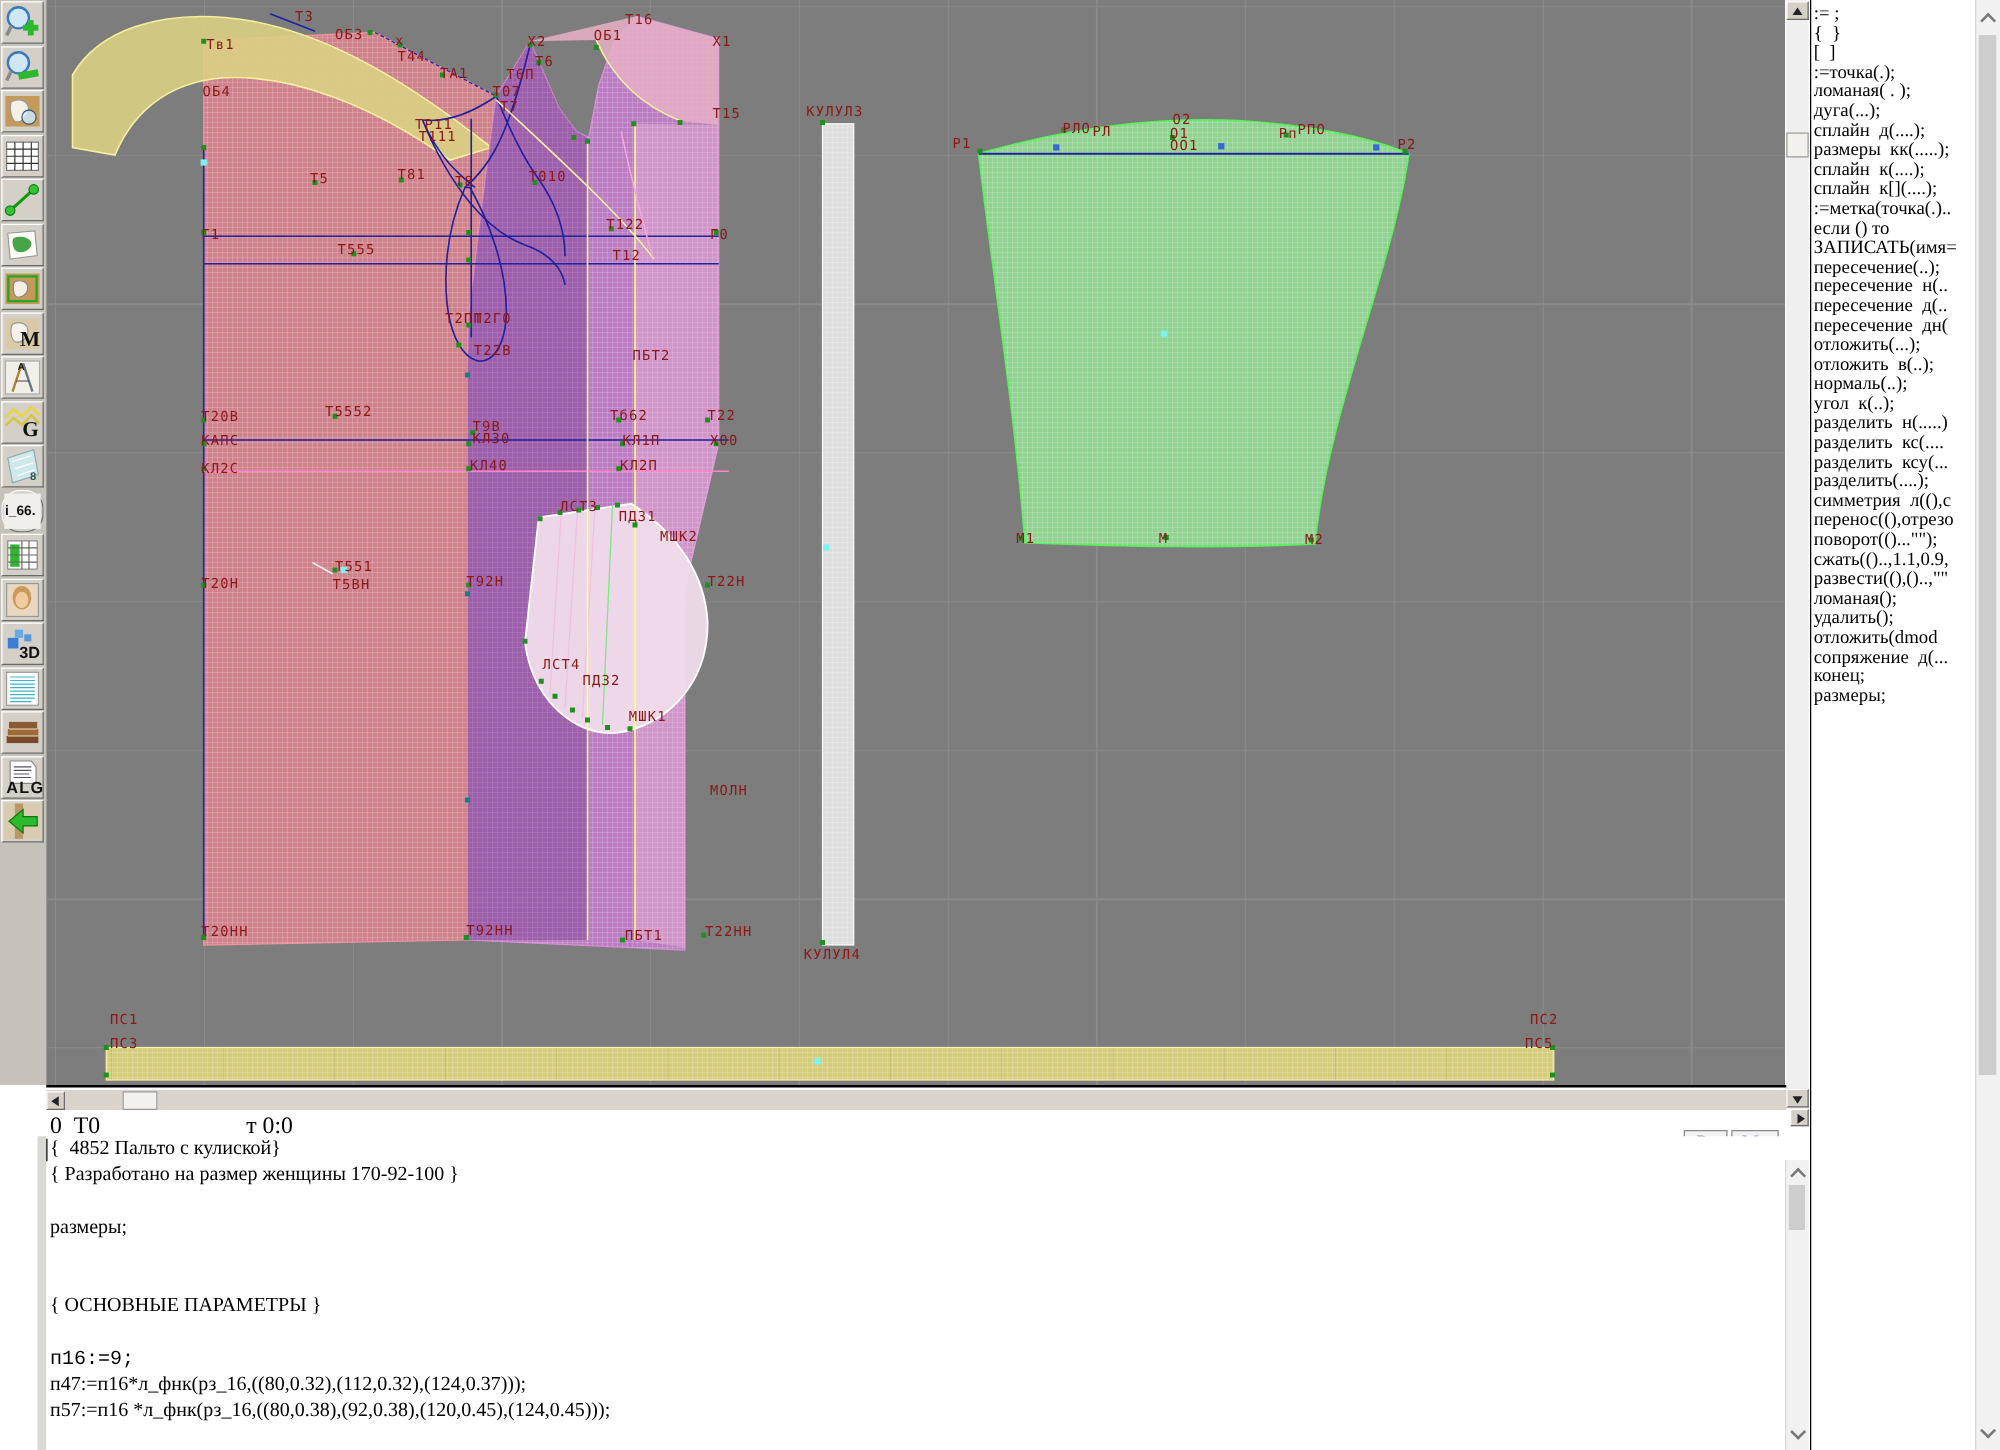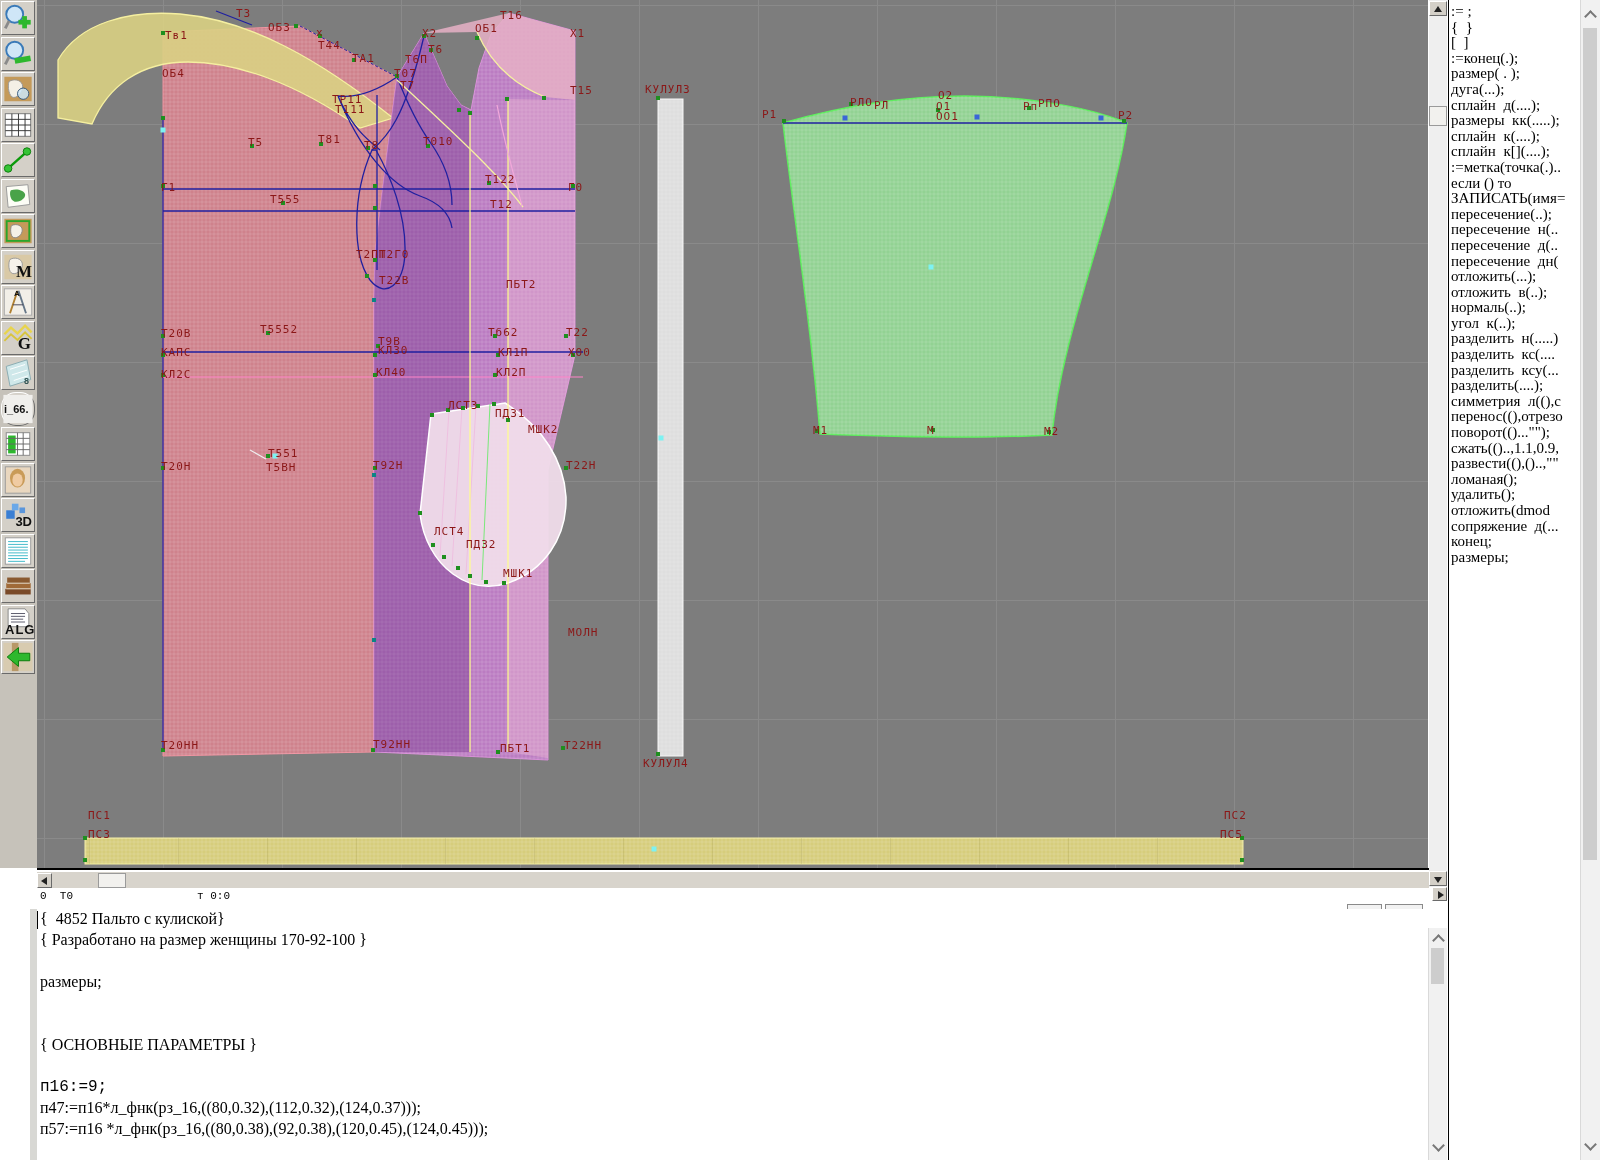--- a/index.html
+++ b/index.html
@@ -37,21 +37,21 @@
   .sb-track-h{position:absolute;background:#d8d4cc;}
   .sb-thumb{position:absolute;background:#f2f1ee;border:1px solid #9a9a9a;box-sizing:border-box;}
 
   
   .thin-track{position:absolute;background:#f1f1f1;border-left:1px solid #d9d9d9;box-sizing:border-box;}
   .thin-thumb{position:absolute;background:#cdcdcd;}
   .chev{position:absolute;width:7px;height:7px;border-left:2px solid #777;border-top:2px solid #777;}
 
   
   #statusrow{position:absolute;left:30px;top:889px;width:1398px;height:20px;background:#fff;
-     font-family:Liberation Mono, monospace;font-size:11px;color:#000;}
+     font-family:Liberation Serif, serif;font-size:19px;color:#000;}
   #status-left{position:absolute;left:10px;top:1px;white-space:pre;}
   #status-mid{position:absolute;left:167px;top:1px;white-space:pre;}
   .mbtn{position:absolute;height:19px;background:#f2f2f2;border:1px solid #8a8a8a;box-sizing:border-box;
      font-family:"Liberation Serif",serif;font-size:15px;text-align:center;line-height:16px;cursor:pointer;}
 
   
   #editor{position:absolute;left:30px;top:909px;width:1592px;height:251px;background:#fff;border-right:1px solid #000;box-sizing:border-box;}
   #editor-strip{position:absolute;left:0px;top:0;width:7px;height:251px;background:#d8d8d4;}
   .eline{position:absolute;left:10px;height:21px;font-family:"Liberation Serif",serif;font-size:16px;color:#000;white-space:pre;}
   #cursorbar{position:absolute;left:7px;top:2px;width:1px;height:18px;background:#000;}
@@ -482,22 +482,22 @@
   <div class="thin-thumb" style="left:1431px;top:948px;width:13px;height:36px;"></div>
   <div style="position:absolute;left:1428px;top:1138px;width:19px;height:17px;">
     <span class="chev" style="left:6px;top:3px;transform:rotate(225deg);"></span>
     </div>
 
   <div id="cmdpanel">
     <div id="cmd-list" style="padding-top:4px;">
         <div class="cmd">:= ;</div>
         <div class="cmd">{  }</div>
         <div class="cmd">[  ]</div>
-        <div class="cmd">:=конец(.);</div>
-        <div class="cmd">размер( . );</div>
+        <div class="cmd">:=точка(.);</div>
+        <div class="cmd">ломаная( . );</div>
         <div class="cmd">дуга(...);</div>
         <div class="cmd">сплайн  д(....);</div>
         <div class="cmd">размеры  кк(.....);</div>
         <div class="cmd">сплайн  к(....);</div>
         <div class="cmd">сплайн  к[](....);</div>
         <div class="cmd">:=метка(точка(.)..</div>
         <div class="cmd">если () то</div>
         <div class="cmd">ЗАПИСАТЬ(имя=</div>
         <div class="cmd">пересечение(..);</div>
         <div class="cmd">пересечение  н(..</div>

